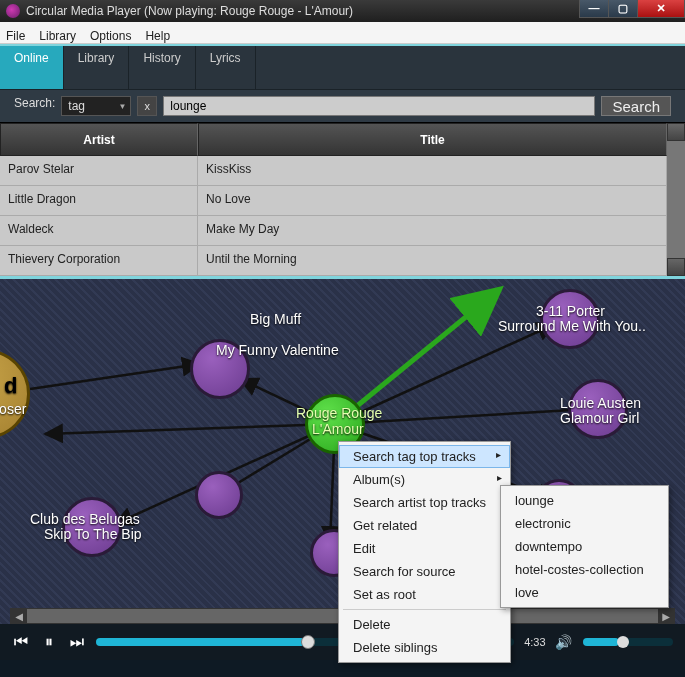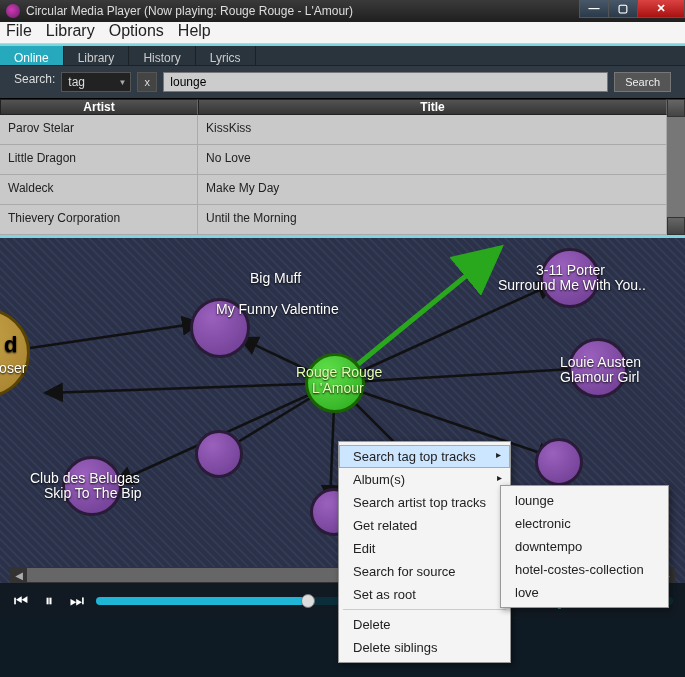--- a/index.html
+++ b/index.html
@@ -8,41 +8,41 @@
 
 .titlebar { background: linear-gradient(#3a3a3a,#1f1f1f); height: 22px; display:flex; align-items:center; padding-left:6px; color:#ddd; font-size:12px; position:relative; }
 .titlebar .icon { width:14px; height:14px; border-radius:50%; background:radial-gradient(circle at 40% 40%, #cf3ab3, #6a1e6a); margin-right:6px; }
 .winbtns { position:absolute; right:0; top:-2px; display:flex; }
 .winbtn { width:30px; height:20px; display:flex; align-items:center; justify-content:center; font-size:11px; font-weight:bold; color:#fff; border:1px solid #555; margin-left:-1px; }
 .winbtn.min { background:linear-gradient(#4a5a6a,#2a3a4a); }
 .winbtn.max { background:linear-gradient(#4a5a6a,#2a3a4a); }
 .winbtn.close { background:linear-gradient(#d44,#a11); width:48px; }
 
 
-.menubar { background:#f5f5f5; height:22px; display:flex; align-items:flex-start; padding:0 6px; gap:14px; font-size:16px; color:#222; border-bottom:1px solid #ccc; }
+.menubar { background:#f5f5f5; height:22px; display:flex; align-items:flex-end; padding:0 6px; gap:14px; font-size:12px; color:#222; border-bottom:1px solid #ccc; }
 .menubar span { cursor:default; }
 
 .darkbar { background:#2f3a44; border-top:2px solid #7fd4dd; }
 
-.tabbar { background:#2a343d; display:flex; height:20px; border-bottom:1px solid #1a2228;text-align:right; }
+.tabbar { background:#2a343d; display:flex; height:44px; border-bottom:1px solid #1a2228;text-align:right; }
 .tab { padding:5px 14px; color:#ccc; font-size:12px; border-right:1px solid #1a2228; cursor:pointer; }
 .tab.active { background:#27a9bd; color:#fff; }
 
 .searchrow { background:#2f3a44; padding:6px 14px; display:flex; align-items:flex-start; gap:6px; }
 .searchrow .lbl { color:#ddd; font-size:12px; }
 .select { background:#222; color:#ddd; border:1px solid #555; font-size:12px; height:20px; padding:0 20px 0 6px; position:relative; width:70px; display:flex; align-items:center; }
 .select:after { content:"▼"; position:absolute; right:4px; font-size:8px; color:#aaa; }
 .xbtn { width:20px; height:20px; background:#444; color:#ddd; border:1px solid #555; display:flex; align-items:center; justify-content:center; font-size:11px; cursor:pointer; }
 .searchinput { flex:1; background:#ccc; border:1px solid #777; height:20px; padding:0 6px; font-size:12px; }
-.searchbtn { background:#555; color:#eee; border:1px solid #777; height:20px; padding:0 10px; font-size:11px; cursor:pointer; }
+.searchbtn { background:#555; color:#eee; border:1px solid #777; height:20px; padding:0 10px; font-size:15px; cursor:pointer; }
 
 
 .tablewrap { display:flex; background:#c9c9c9; border-top:1px solid #000; }
 .table { flex:1; }
-.thead { display:flex; background:linear-gradient(#555,#333); color:#fff; font-size:12px; font-weight:bold; height:16px; }
+.thead { display:flex; background:linear-gradient(#555,#333); color:#fff; font-size:12px; font-weight:bold; height:33px; }
 .th { flex:1; display:flex; align-items:center; justify-content:center; border:1px solid #222; border-right:1px solid #666; }
 .th:first-child { flex:0 0 198px; }
 .tr { display:flex; height:30px; border-bottom:1px solid #aaa; font-size:12px; color:#222; background:#c9c9c9; }
 .td { flex:1; padding:6px 8px; border-right:1px solid #aaa; }
 .td:first-child { flex:0 0 198px; }
 .tscroll { width:18px; background:#888; display:flex; flex-direction:column; }
 .tscroll .cap { height:18px; background:linear-gradient(#666,#444); border:1px solid #333; }
 .tscroll .track { flex:1; background:#777; }
 
 

